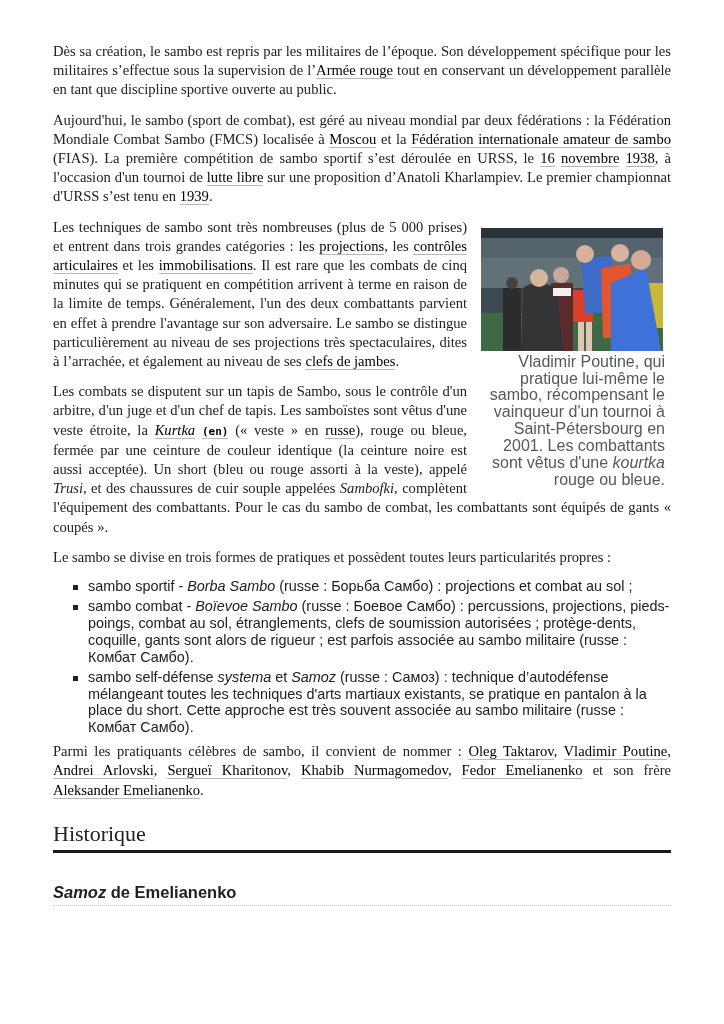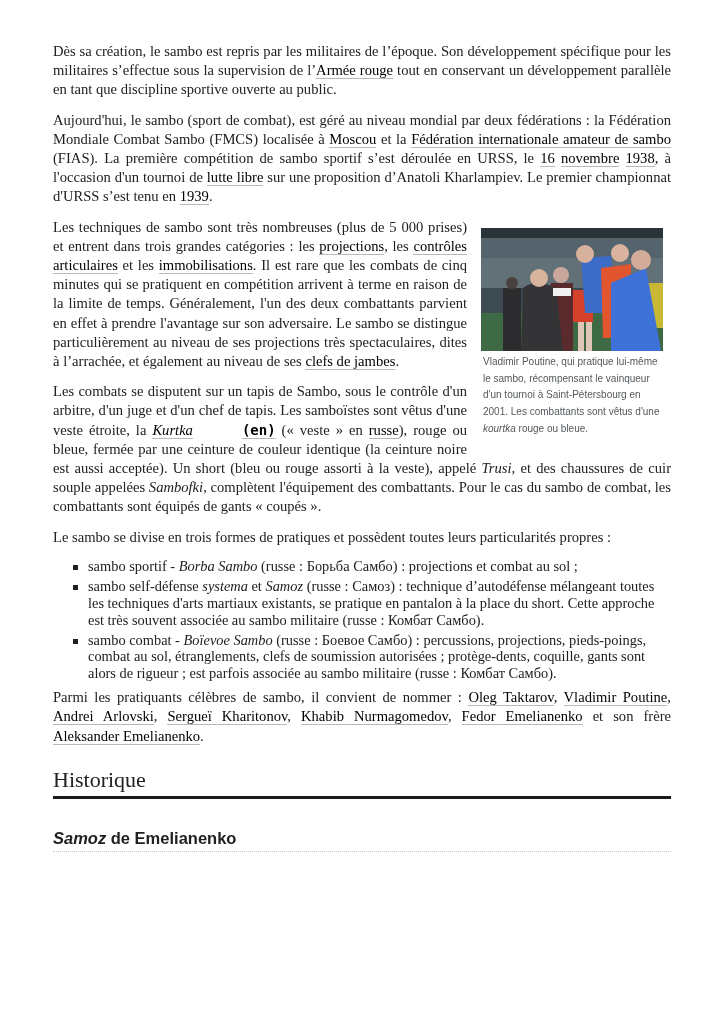--- a/index.html
+++ b/index.html
@@ -3,23 +3,23 @@
 <meta charset="utf-8">
 <style>
   html, body { margin: 0; padding: 0; background: #ffffff; }
   body { width: 724px; height: 1024px; overflow: hidden; position: relative; color: #202122; }
   .page { position: absolute; left: 53px; top: 42px; width: 618px; }
   .serif { font-family: "Liberation Serif", serif; font-size: 14.6px; line-height: 19.2px; text-align: justify; }
   p { margin: 0 0 11px 0; }
   a.lnk { color: #000000; text-decoration: none; border-bottom: 1px solid #b8b8b8; }
   .figure { float: right; width: 184px; margin: 10px 6px 8px 14px; }
   .photo { width: 182px; height: 123px; display: block; }
-  .caption { font-family: "Liberation Sans", sans-serif; font-size: 10px; line-height: 16.9px; color: #54595d; margin-top: 3px; text-align: left; padding-left: 2px;}
-  .enlink { font-family: "DejaVu Sans Mono", monospace; font-size: 14px; font-weight: bold; margin-left: 43px; }
-  ul.forms { font-family: Liberation Serif, serif; font-size: 14.4px; line-height: 16.9px; margin: 0 0 6px 0; padding-left: 35px; list-style: none; text-align: left;}
+  .caption { font-family: "Liberation Sans", sans-serif; font-size: 16px; line-height: 16.9px; color: #54595d; margin-top: 3px; text-align: right; padding-left: 2px;}
+  .enlink { font-family: "DejaVu Sans Mono", monospace; font-size: 11px; font-weight: bold; }
+  ul.forms { font-family: Liberation Sans, sans-serif; font-size: 14.4px; line-height: 16.9px; margin: 0 0 6px 0; padding-left: 35px; list-style: none; text-align: left;}
   ul.forms li { position: relative; margin-bottom: 3px; }
   ul.forms li::before { content: ""; position: absolute; left: -15px; top: 7px; width: 5px; height: 5px; background: #202122; }
   h2.sec { font-family: "Liberation Serif", serif; font-weight: normal; font-size: 22px; line-height: 28px; margin: 20px 0 0 0; padding-bottom: 2px; border-bottom: 3px solid #1a1a1a; }
   h3.sub { font-family: "Liberation Sans", sans-serif; font-weight: bold; font-size: 16.5px; line-height: 22px; margin: 28px 0 0 0; padding-bottom: 2px; border-bottom: 1px dotted #c8c8c8; }
 </style>
 </head>
 <body>
 
 <div class="page serif">
 
@@ -63,22 +63,22 @@
   </div>
 
   <p><span>Les techniques de sambo sont très nombreuses (plus de 5 000 prises) et entrent dans trois grandes catégories : les </span><a class="lnk" href="#">projections</a><span>, les </span><a class="lnk" href="#">contrôles articulaires</a><span> et les </span><a class="lnk" href="#">immobilisations</a><span>. Il est rare que les combats de cinq minutes qui se pratiquent en compétition arrivent à terme en raison de la limite de temps. Généralement, l'un des deux combattants parvient en effet à prendre l'avantage sur son adversaire. Le sambo se distingue particulièrement au niveau de ses projections très spectaculaires, dites à l’arrachée, et également au niveau de ses </span><a class="lnk" href="#">clefs de jambes</a><span>.</span></p>
 
   <p><span>Les combats se disputent sur un tapis de Sambo, sous le contrôle d'un arbitre, d'un juge et d'un chef de tapis. Les samboïstes sont vêtus d'une veste étroite, la </span><a class="lnk" href="#"><i>Kurtka</i></a><span> </span><a class="lnk enlink" href="#">(en)</a><span> (« veste » en </span><a class="lnk" href="#">russe</a><span>), rouge ou bleue, fermée par une ceinture de couleur identique (la ceinture noire est aussi acceptée). Un short (bleu ou rouge assorti à la veste), appelé </span><i>Trusi</i><span>, et des chaussures de cuir souple appelées </span><i>Sambofki</i><span>, complètent l'équipement des combattants. Pour le cas du sambo de combat, les combattants sont équipés de gants « coupés ».</span></p>
 
   <p>Le sambo se divise en trois formes de pratiques et possèdent toutes leurs particularités propres :</p>
 
   <ul class="forms">
     <li><span>sambo sportif - </span><i>Borba Sambo</i><span> (russe : Борьба Самбо) : projections et combat au sol ;</span></li>
+    <li><span>sambo combat - </span><i>Boïevoe Sambo</i><span> (russe : Боевое Самбо) : percussions, projections, pieds-poings, combat au sol, étranglements, clefs de soumission autorisées ; protège-dents, coquille, gants sont alors de rigueur ; est parfois associée au sambo militaire (russe : Комбат Самбо).</span></li>
     <li><span>sambo self-défense </span><i>systema</i><span> et </span><i>Samoz</i><span> (russe : Самоз) : technique d’autodéfense mélangeant toutes les techniques d'arts martiaux existants, se pratique en pantalon à la place du short. Cette approche est très souvent associée au sambo militaire (russe : Комбат Самбо).</span></li>
-    <li><span>sambo combat - </span><i>Boïevoe Sambo</i><span> (russe : Боевое Самбо) : percussions, projections, pieds-poings, combat au sol, étranglements, clefs de soumission autorisées ; protège-dents, coquille, gants sont alors de rigueur ; est parfois associée au sambo militaire (russe : Комбат Самбо).</span></li>
   </ul>
 
   <p><span>Parmi les pratiquants célèbres de sambo, il convient de nommer : </span><a class="lnk" href="#">Oleg Taktarov</a><span>, </span><a class="lnk" href="#">Vladimir Poutine</a><span>, </span><a class="lnk" href="#">Andrei Arlovski</a><span>, </span><a class="lnk" href="#">Sergueï Kharitonov</a><span>, </span><a class="lnk" href="#">Khabib Nurmagomedov</a><span>, </span><a class="lnk" href="#">Fedor Emelianenko</a><span> et son frère </span><a class="lnk" href="#">Aleksander Emelianenko</a><span>.</span></p>
 
   <h2 class="sec">Historique</h2>
 
   <h3 class="sub"><i>Samoz</i><span> de Emelianenko</span></h3>
 
 </div>
 

